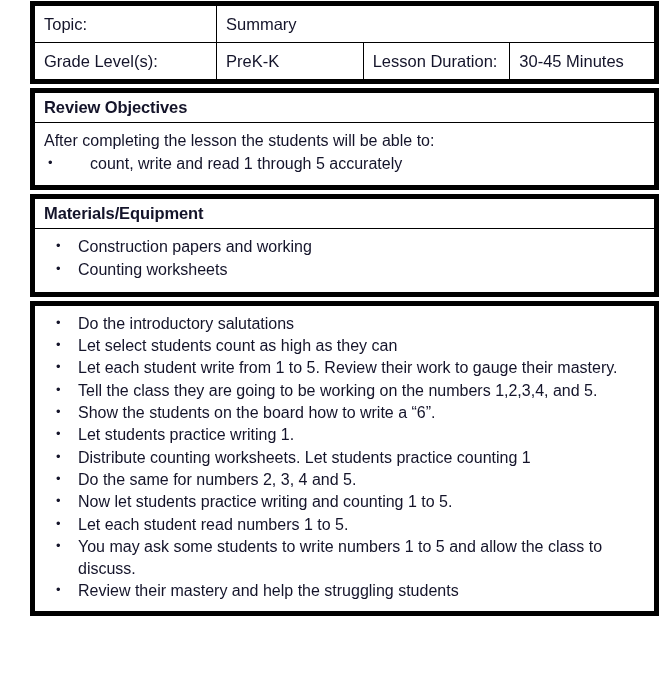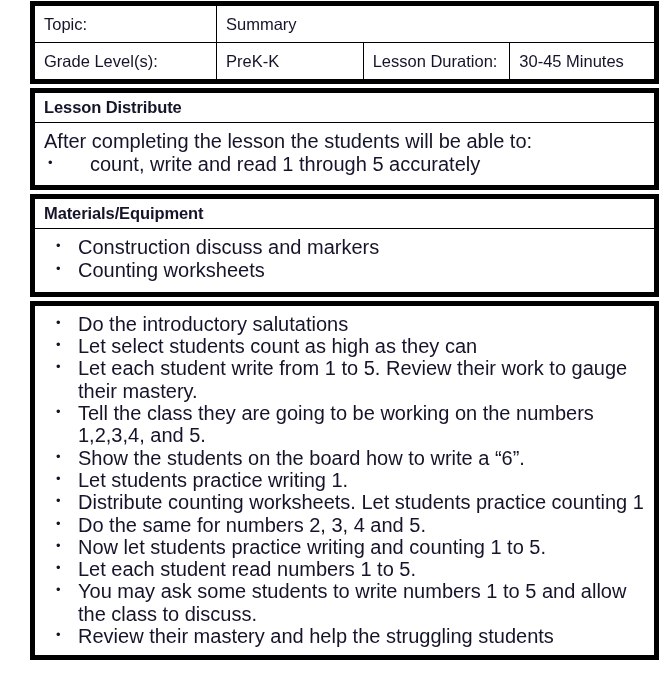--- a/index.html
+++ b/index.html
@@ -62,21 +62,21 @@
     line-height: 29px;
     font-size: 16.5px;
     font-weight: bold;
     padding: 0 0 0 9px;
     letter-spacing: -0.1px;
     white-space: nowrap;
   }
 
   
   .sec-body td {
-    font-size: 20px;
+    font-size: 16px;
     padding: 6px 8px 8px 9px;
     margin-left: 38px;
   }
 
   .lead {
     margin: 0 0 1px 0;
     line-height: 22px;
   }
 
   ul.bullets {
@@ -132,42 +132,42 @@
         <td class="col-value">PreK-K</td>
         <td class="col-dlabel">Lesson Duration:</td>
         <td class="col-dvalue">30-45 Minutes</td>
       </tr>
     </tbody>
   </table>
 
   <table class="block">
     <tbody>
       <tr class="sec-head">
-        <td>Lesson Distribute</td>
+        <td>Review Objectives</td>
       </tr>
       <tr class="sec-body obj-body">
         <td>
           <p class="lead">After completing the lesson the students will be able to:</p>
           <ul class="bullets wide">
               <li>count, write and read 1 through 5 accurately</li>
             </ul>
         </td>
       </tr>
     </tbody>
   </table>
 
   <table class="block">
     <tbody>
       <tr class="sec-head">
         <td>Materials/Equipment</td>
       </tr>
       <tr class="sec-body mat-body">
         <td>
           <ul class="bullets tight">
-              <li>Construction discuss and markers</li>
+              <li>Construction papers and working</li>
               <li>Counting worksheets</li>
             </ul>
         </td>
       </tr>
     </tbody>
   </table>
 
   <table class="block">
     <tbody>
       <tr class="sec-body task-body">

